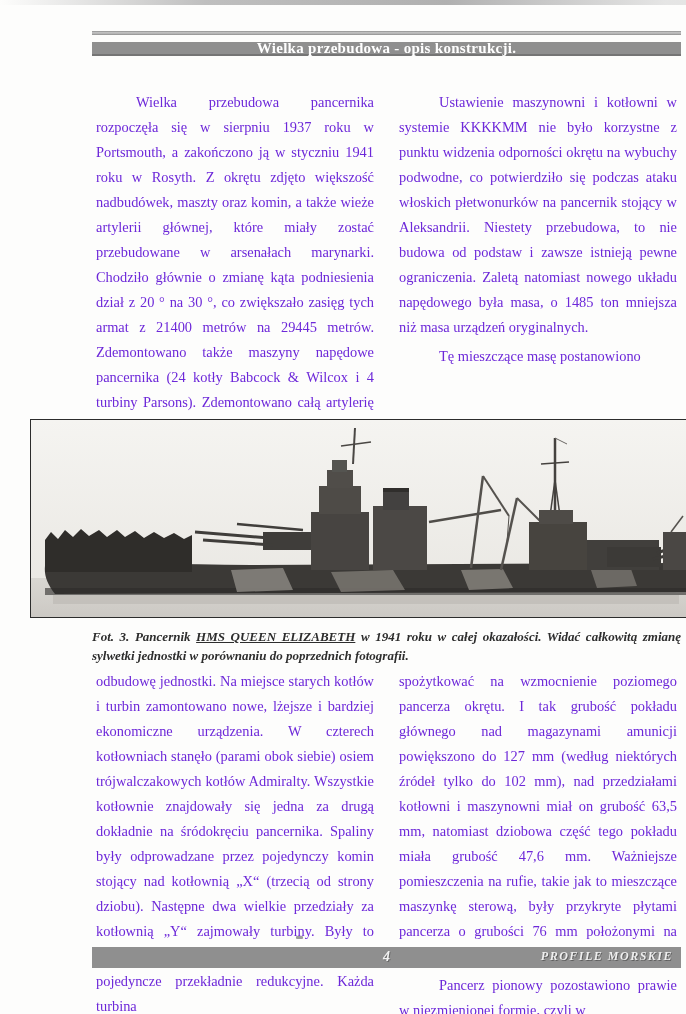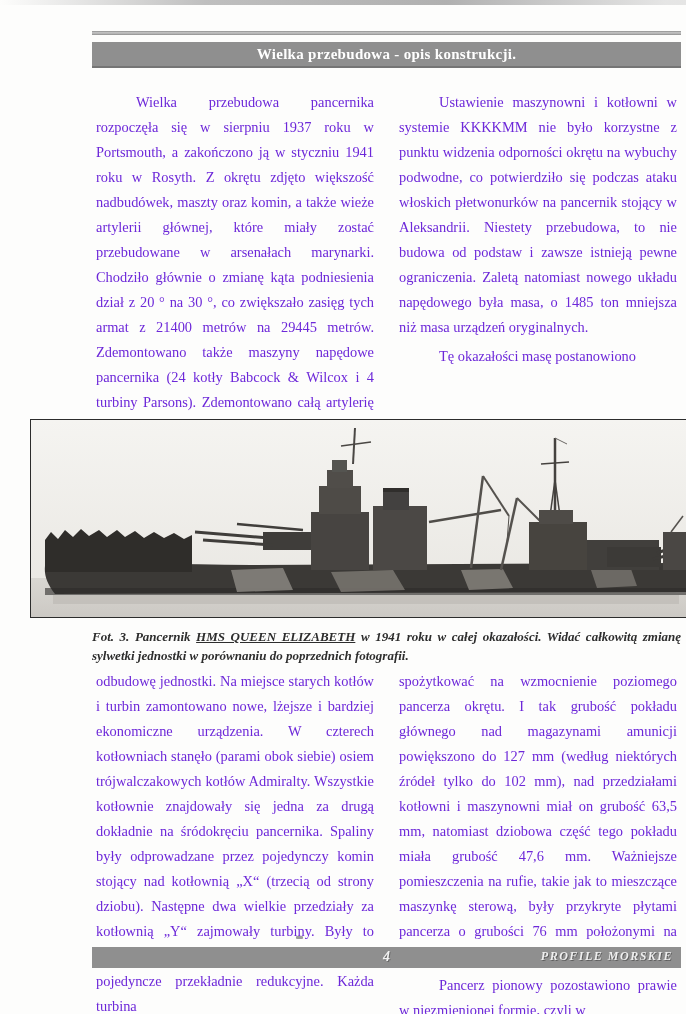--- a/index.html
+++ b/index.html
@@ -20,21 +20,21 @@
   }
 
   
   .rule{
     position:absolute;left:92px;top:31px;width:589px;height:4px;
     background:linear-gradient(#8e8e8e, #c9c9c9 45%, #8e8e8e);
   }
 
   
   .header-bar{
-    position:absolute;left:92px;top:42px;width:589px;height:26px;
+    position:absolute;left:92px;top:42px;width:589px;height:14px;
     background:#8f8f8f;
     border-bottom:2px solid #757575;
     box-sizing:border-box;
     display:flex;align-items:center;justify-content:center;
   }
   .header-bar .title{
     color:#ffffff;font-weight:bold;font-size:15px;letter-spacing:.3px;
   }
 
   
@@ -107,21 +107,21 @@
     <span class="title">Wielka przebudowa - opis konstrukcji.</span>
   </div>
 
   <div class="cols cols-upper">
     <div class="col">
       <p class="para indent">Wielka przebudowa pancernika rozpoczęła się w sierpniu 1937 roku w Portsmouth, a zakończono ją w styczniu 1941 roku w Rosyth. Z okrętu zdjęto większość nadbudówek, maszty oraz komin, a także wieże artylerii głównej, które miały zostać przebudowane w arsenałach marynarki. Chodziło głównie o zmianę kąta podniesienia dział z 20 ° na 30 °, co zwiększało zasięg tych armat z 21400 metrów na 29445 metrów. Zdemontowano także maszyny napędowe pancernika (24 kotły Babcock &amp; Wilcox i 4 turbiny Parsons). Zdemontowano całą artylerię średnią okrętu w postaci dział kal. 152 mm umieszczonych w kazamatach. Rozebrano także całkowicie pancerz chroniący stanowiska tych dział.</p>
       <p class="para indent">Po para przygotowaniach rozpoczęto</p>
     </div>
     <div class="col">
       <p class="para indent">Ustawienie maszynowni i kotłowni w systemie KKKKMM nie było korzystne z punktu widzenia odporności okrętu na wybuchy podwodne, co potwierdziło się podczas ataku włoskich płetwonurków na pancernik stojący w Aleksandrii. Niestety przebudowa, to nie budowa od podstaw i zawsze istnieją pewne ograniczenia. Zaletą natomiast nowego układu napędowego była masa, o 1485 ton mniejsza niż masa urządzeń oryginalnych.</p>
-      <p class="para indent">Tę okazałości masę postanowiono</p>
+      <p class="para indent">Tę mieszczące masę postanowiono</p>
     </div>
   </div>
 
   <figure class="photo-frame" style="margin:0">
     <svg width="656" height="197" viewBox="0 0 656 197" role="img">
       <defs>
         <linearGradient id="sky" x1="0" y1="0" x2="0" y2="1">
           <stop offset="0" stop-color="#f5f4f1"></stop>
           <stop offset="1" stop-color="#e8e6e1"></stop>
         </linearGradient>

